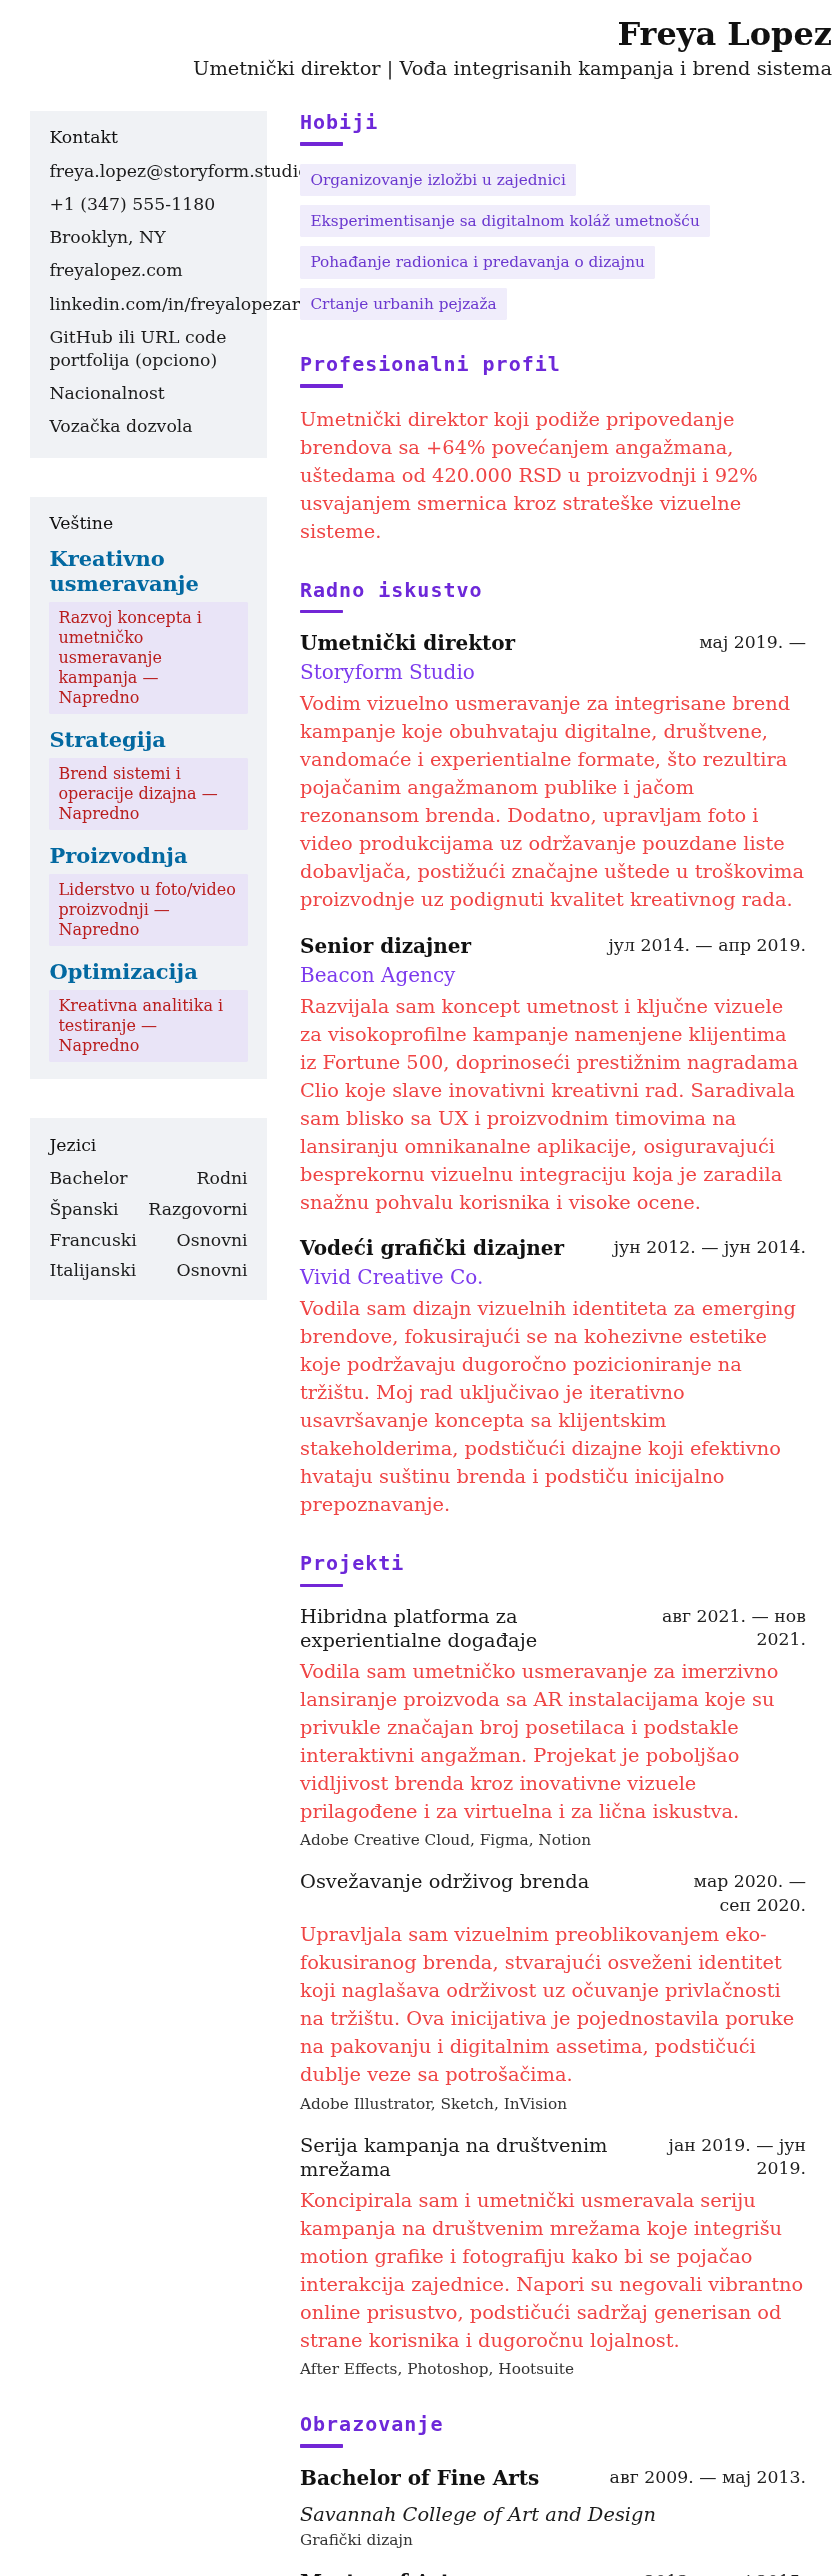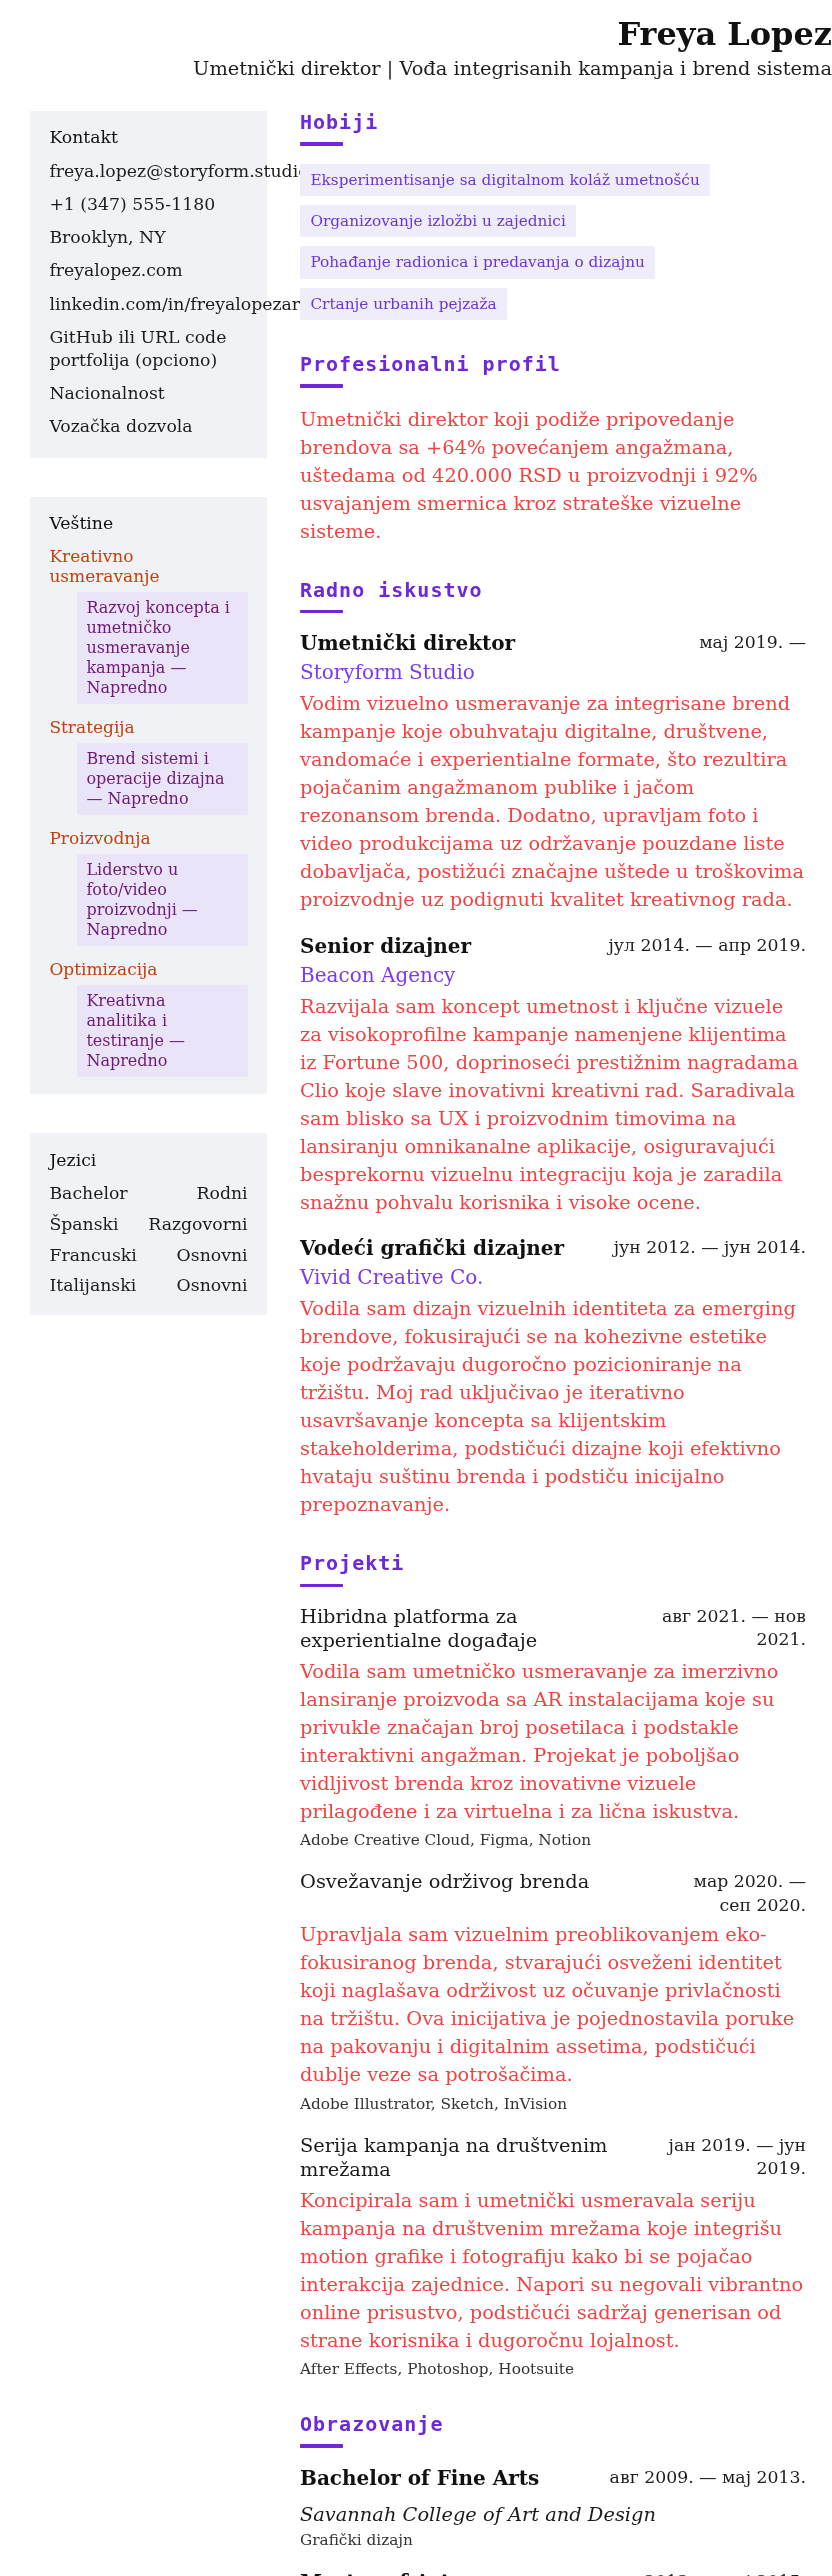--- a/index.html
+++ b/index.html
@@ -15,22 +15,22 @@
   .columns{display:flex;align-items:flex-start;padding-left:30px;padding-right:26px;gap:33px;}
   .sidebar{width:237px;flex-shrink:0;}
   .main{flex:1;min-width:0;}
 
   
   .side-box{background:#f0f2f5;padding:16.6px 19.4px;margin-bottom:39px;}
   .side-heading{font-size:17.3px;font-weight:normal;color:#111;margin-bottom:12.5px;}
   .contact-item{font-size:17.3px;line-height:1.32;margin-bottom:10.4px;color:#1c1c1c;}
   .contact-item:last-child{margin-bottom:3px;}
 
-  .skill-label{font-size:17px;font-weight:normal;color:#c2410c;margin:12.5px 0 6.2px 0;}
-  .skill-chip{display:block;background:#e9e4f7;color:#701a75;font-size:16px;line-height:1.25;padding:6.2px 9px;border-radius:1.4px;margin-left:28px;}
+  .skill-label{font-size:21px;font-weight:bold;color:#0369a1;margin:12.5px 0 6.2px 0;}
+  .skill-chip{display:block;background:#e9e4f7;color:#b91c1c;font-size:16px;line-height:1.25;padding:6.2px 9px;border-radius:1.4px;}
 
   .lang-row{display:flex;justify-content:space-between;font-size:17.3px;margin-bottom:8.3px;line-height:1.3;}
   .lang-row:last-child{margin-bottom:1.4px;}
   .lang-level{text-align:right;}
 
   
   .section{margin-bottom:33px;}
   .section-heading{font-family:"DejaVu Sans Mono", monospace;font-weight:bold;font-size:20px;letter-spacing:1px;color:#6d28d9;line-height:1.15;}
   .heading-rule{width:43px;height:3.5px;background:#7226d6;border-radius:0.7px;margin:8.3px 0 18px 0;}
 
@@ -118,22 +118,22 @@
       </div>
 
     </div>
 
     <div class="main">
 
       <div class="section">
         <div class="section-heading">Hobiji</div>
         <div class="heading-rule"></div>
         <div class="tags">
+          <span class="tag">Organizovanje izložbi u zajednici</span>
           <span class="tag">Eksperimentisanje sa digitalnom koláž umetnošću</span>
-          <span class="tag">Organizovanje izložbi u zajednici</span>
           <span class="tag">Pohađanje radionica i predavanja o dizajnu</span>
           <span class="tag">Crtanje urbanih pejzaža</span>
         </div>
       </div>
 
       <div class="section">
         <div class="section-heading">Profesionalni profil</div>
         <div class="heading-rule"></div>
         <div class="body-text">Umetnički direktor koji podiže pripovedanje brendova sa +64% povećanjem angažmana, uštedama od 420.000 RSD u proizvodnji i 92% usvajanjem smernica kroz strateške vizuelne sisteme.</div>
       </div>

